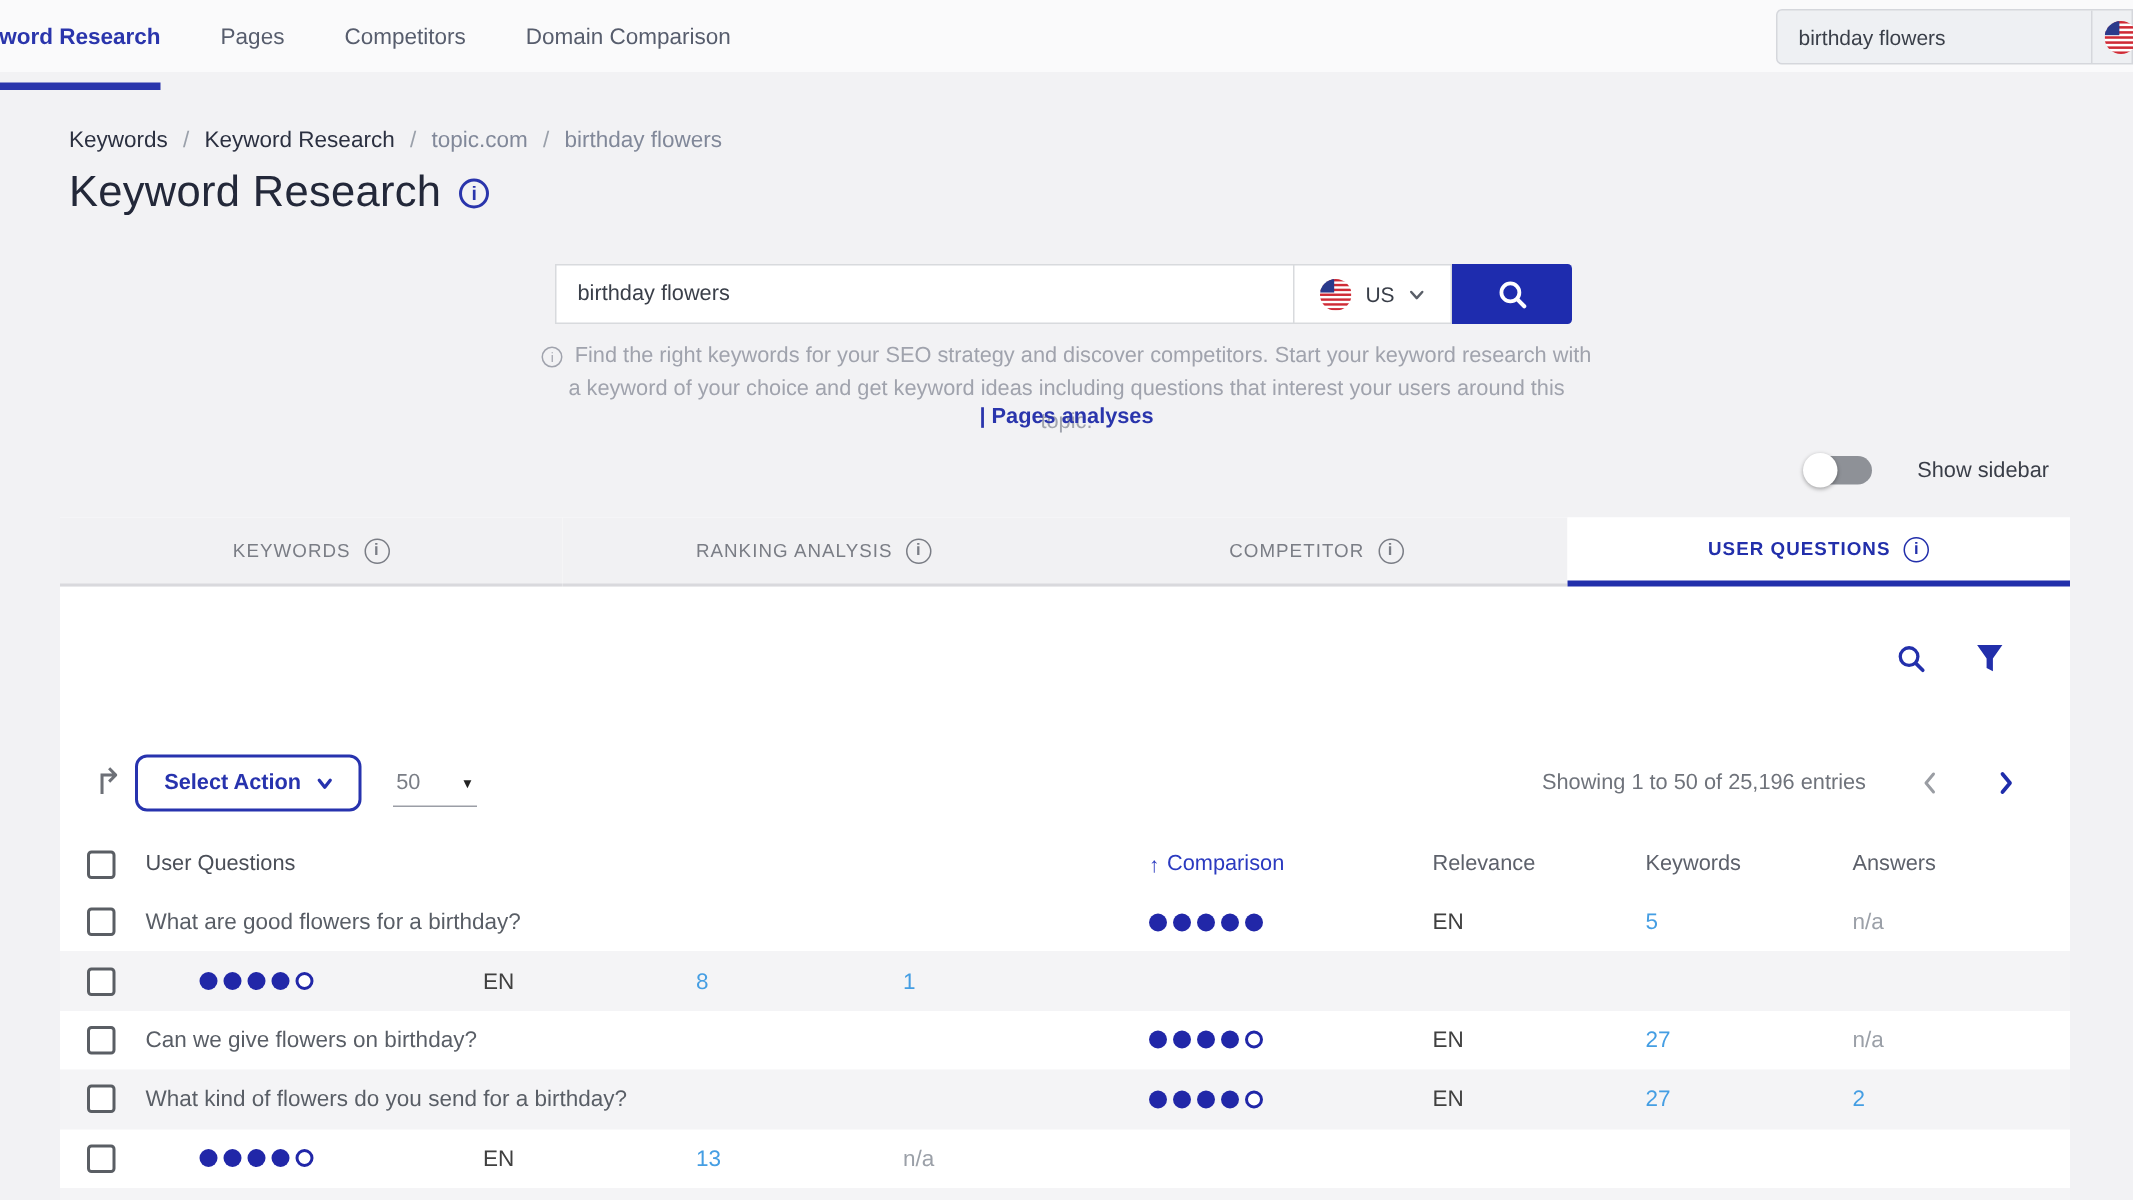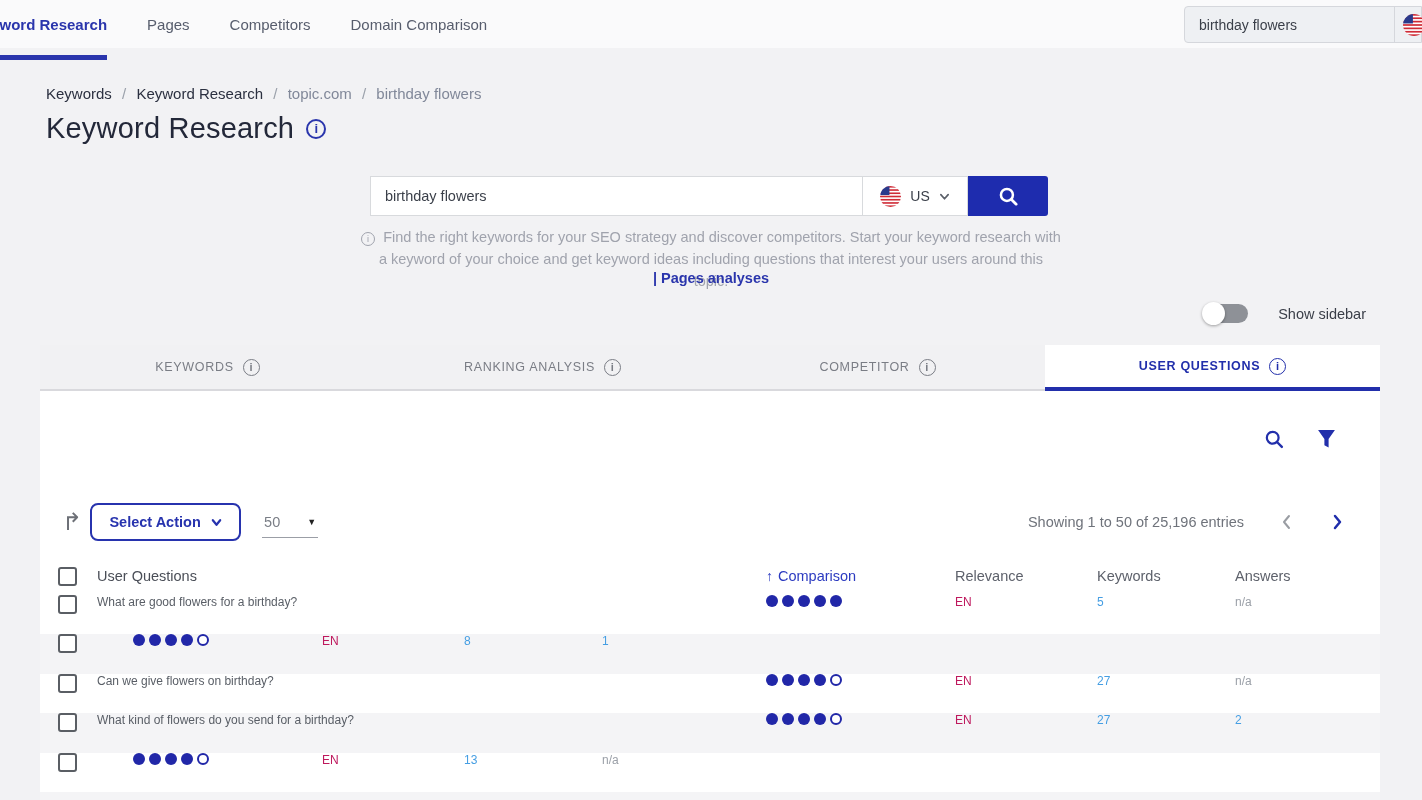--- a/index.html
+++ b/index.html
@@ -116,40 +116,40 @@
     margin-left:21px; width:56px; height:32px; border-bottom:1px solid #9b9ea6;
     display:flex; align-items:center; justify-content:space-between; cursor:pointer;
     font-size:14.5px; color:#7a7e86; padding:0 2px;
   }
   .page-size .arrow { font-size:9px; color:#222; }
   .showing { margin-left:auto; font-size:14.5px; color:#6f737b; }
   .pg-prev { margin-left:36px; cursor:default; display:flex; }
   .pg-next { margin-left:38px; cursor:pointer; display:flex; }
   
   .thead { display:flex; align-items:center; height:38px; margin-top:16px; font-size:14.5px; color:#5d616b; }
-  .trow { display:flex; align-items:flex-start; height:39.4px; font-size:12px; color:#595e66; }
+  .trow { display:flex; align-items:center; height:39.4px; font-size:15px; color:#595e66; }
   .trow:nth-child(even) { background:#f4f4f6; }
   .c1 { flex:0 0 57px; display:flex; align-items:center; padding-left:18px; }
   .c2 { flex:1; }
   .c3 { flex:0 0 185px; padding-left:36px; display:flex; align-items:center; }
   .c4 { flex:0 0 140px; padding-left:40px; }
   .c5 { flex:0 0 138px; padding-left:42px; }
   .c6 { flex:0 0 187px; padding-left:42px; }
   .cbx {
     width:19px; height:19px; border:2px solid #5a5e64; border-radius:3px;
     background:#fff; cursor:pointer; display:inline-block;
   }
   .sort-header { color:#2b3ac0; font-weight:500; cursor:pointer; display:flex; align-items:center; gap:5px; }
   .sort-arrow { font-size:14px; }
   .plain-header { cursor:pointer; }
   .dots { display:flex; gap:4px; }
   .dot { width:12px; height:12px; border-radius:50%; }
   .dot.filled { background:#2127a8; }
   .dot.hollow { background:#fff; border:2.5px solid #2127a8; }
-  .lang { color:#be185d; }
+  .lang { color:#404040; }
   .num-link { color:#459ee3; cursor:pointer; text-decoration:none; }
   .na { color:#9ba0a8; cursor:default; }
   .bottom-strip { height:8px; background:#f4f4f6; }
 </style>
 </head>
 <body>
 
 <header class="topnav">
   <div class="topnav-item first active">
     <span>Keyword Research</span>

